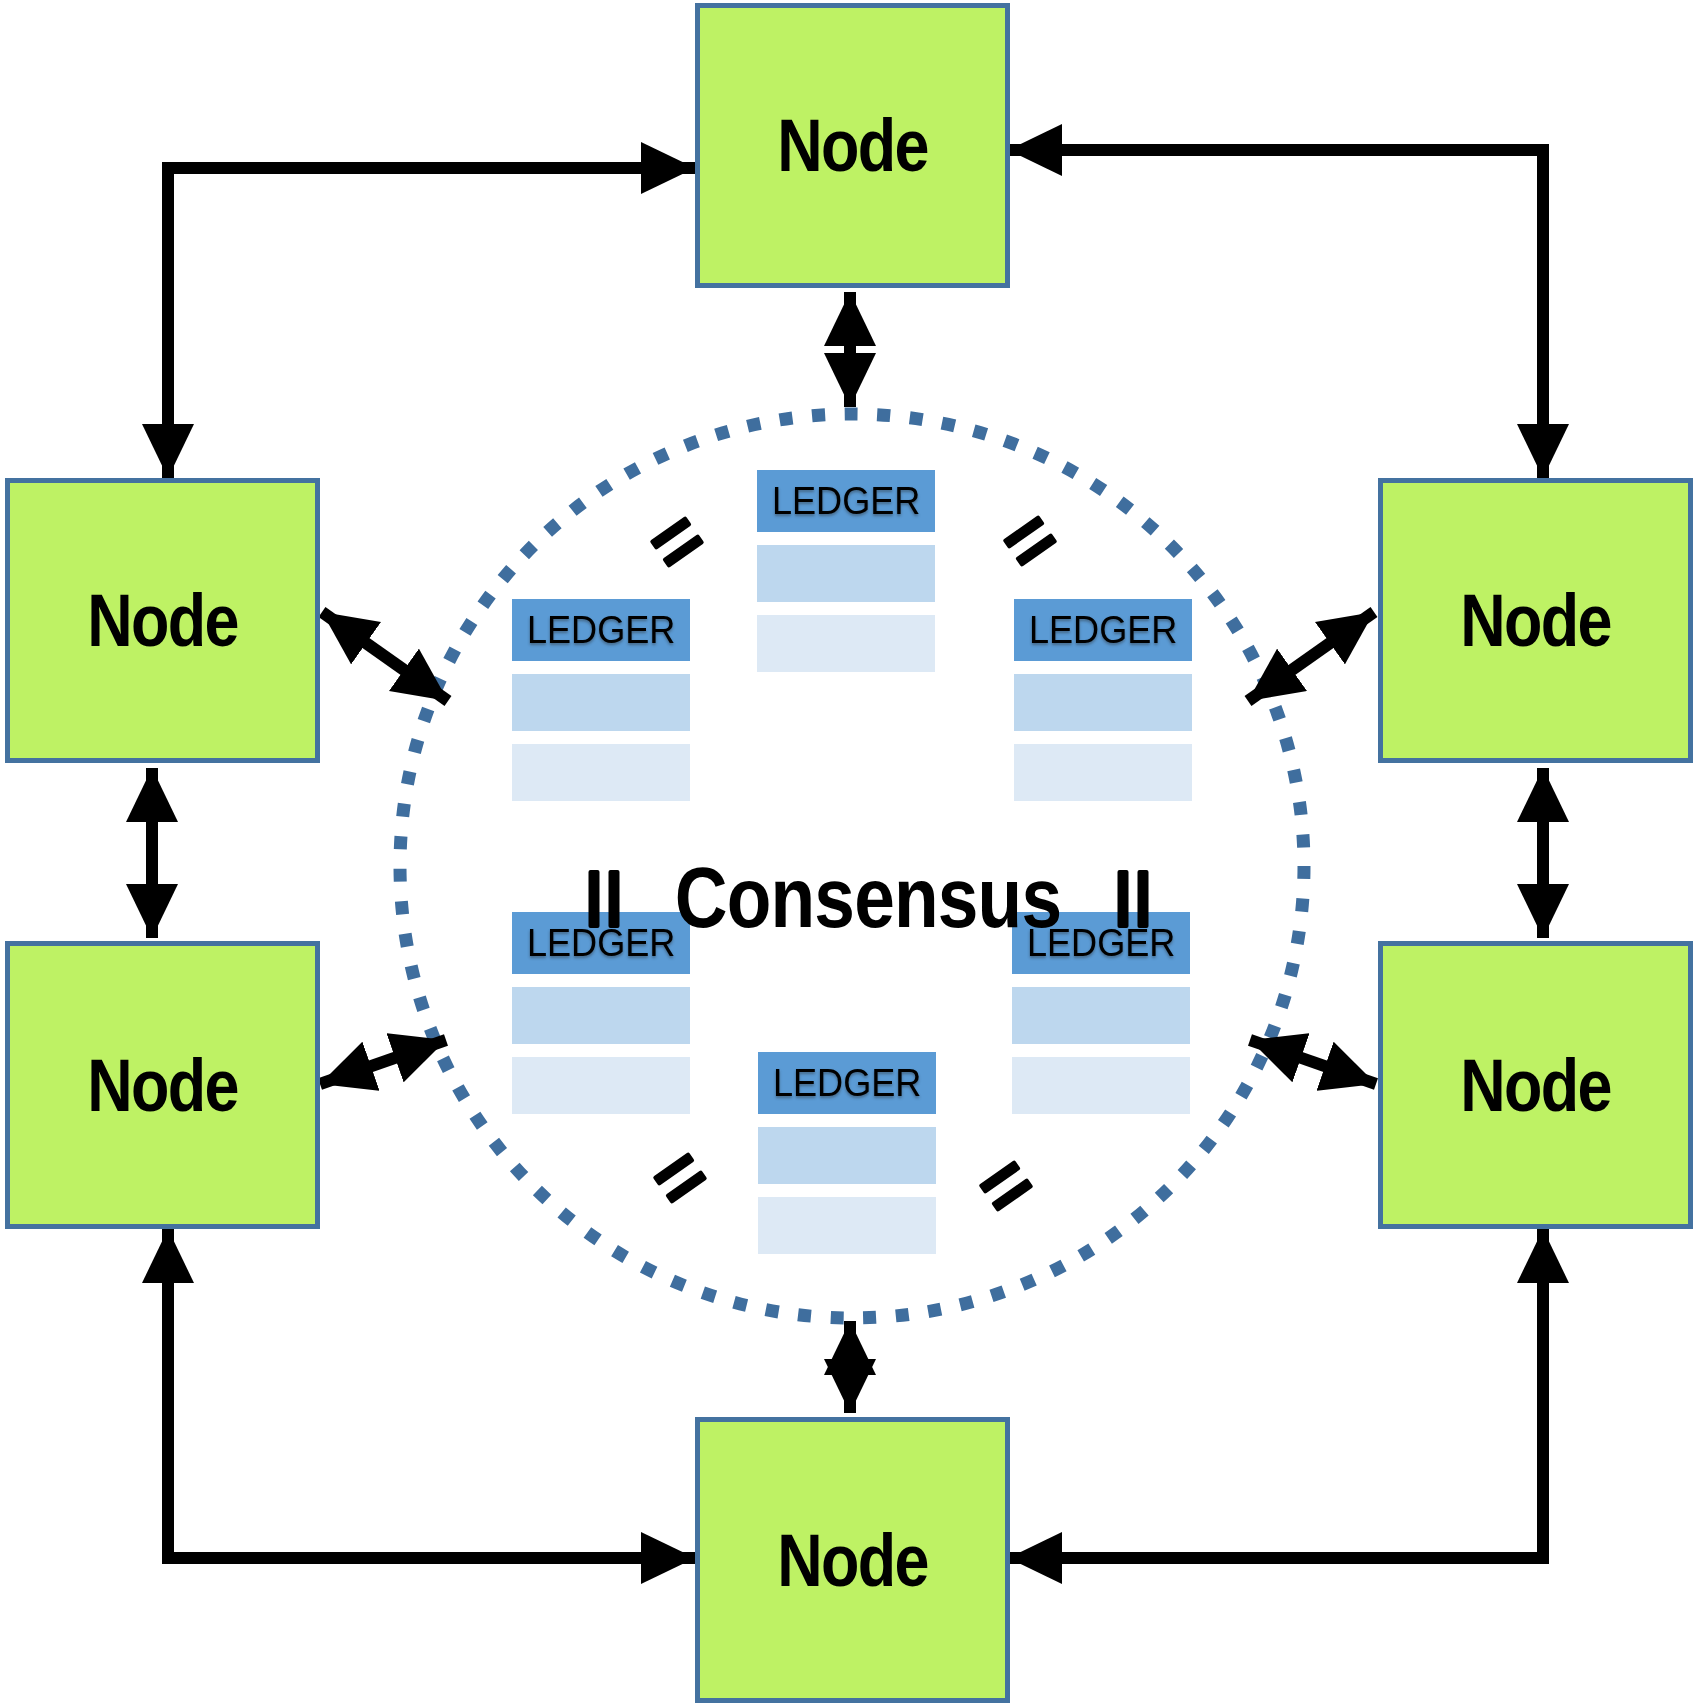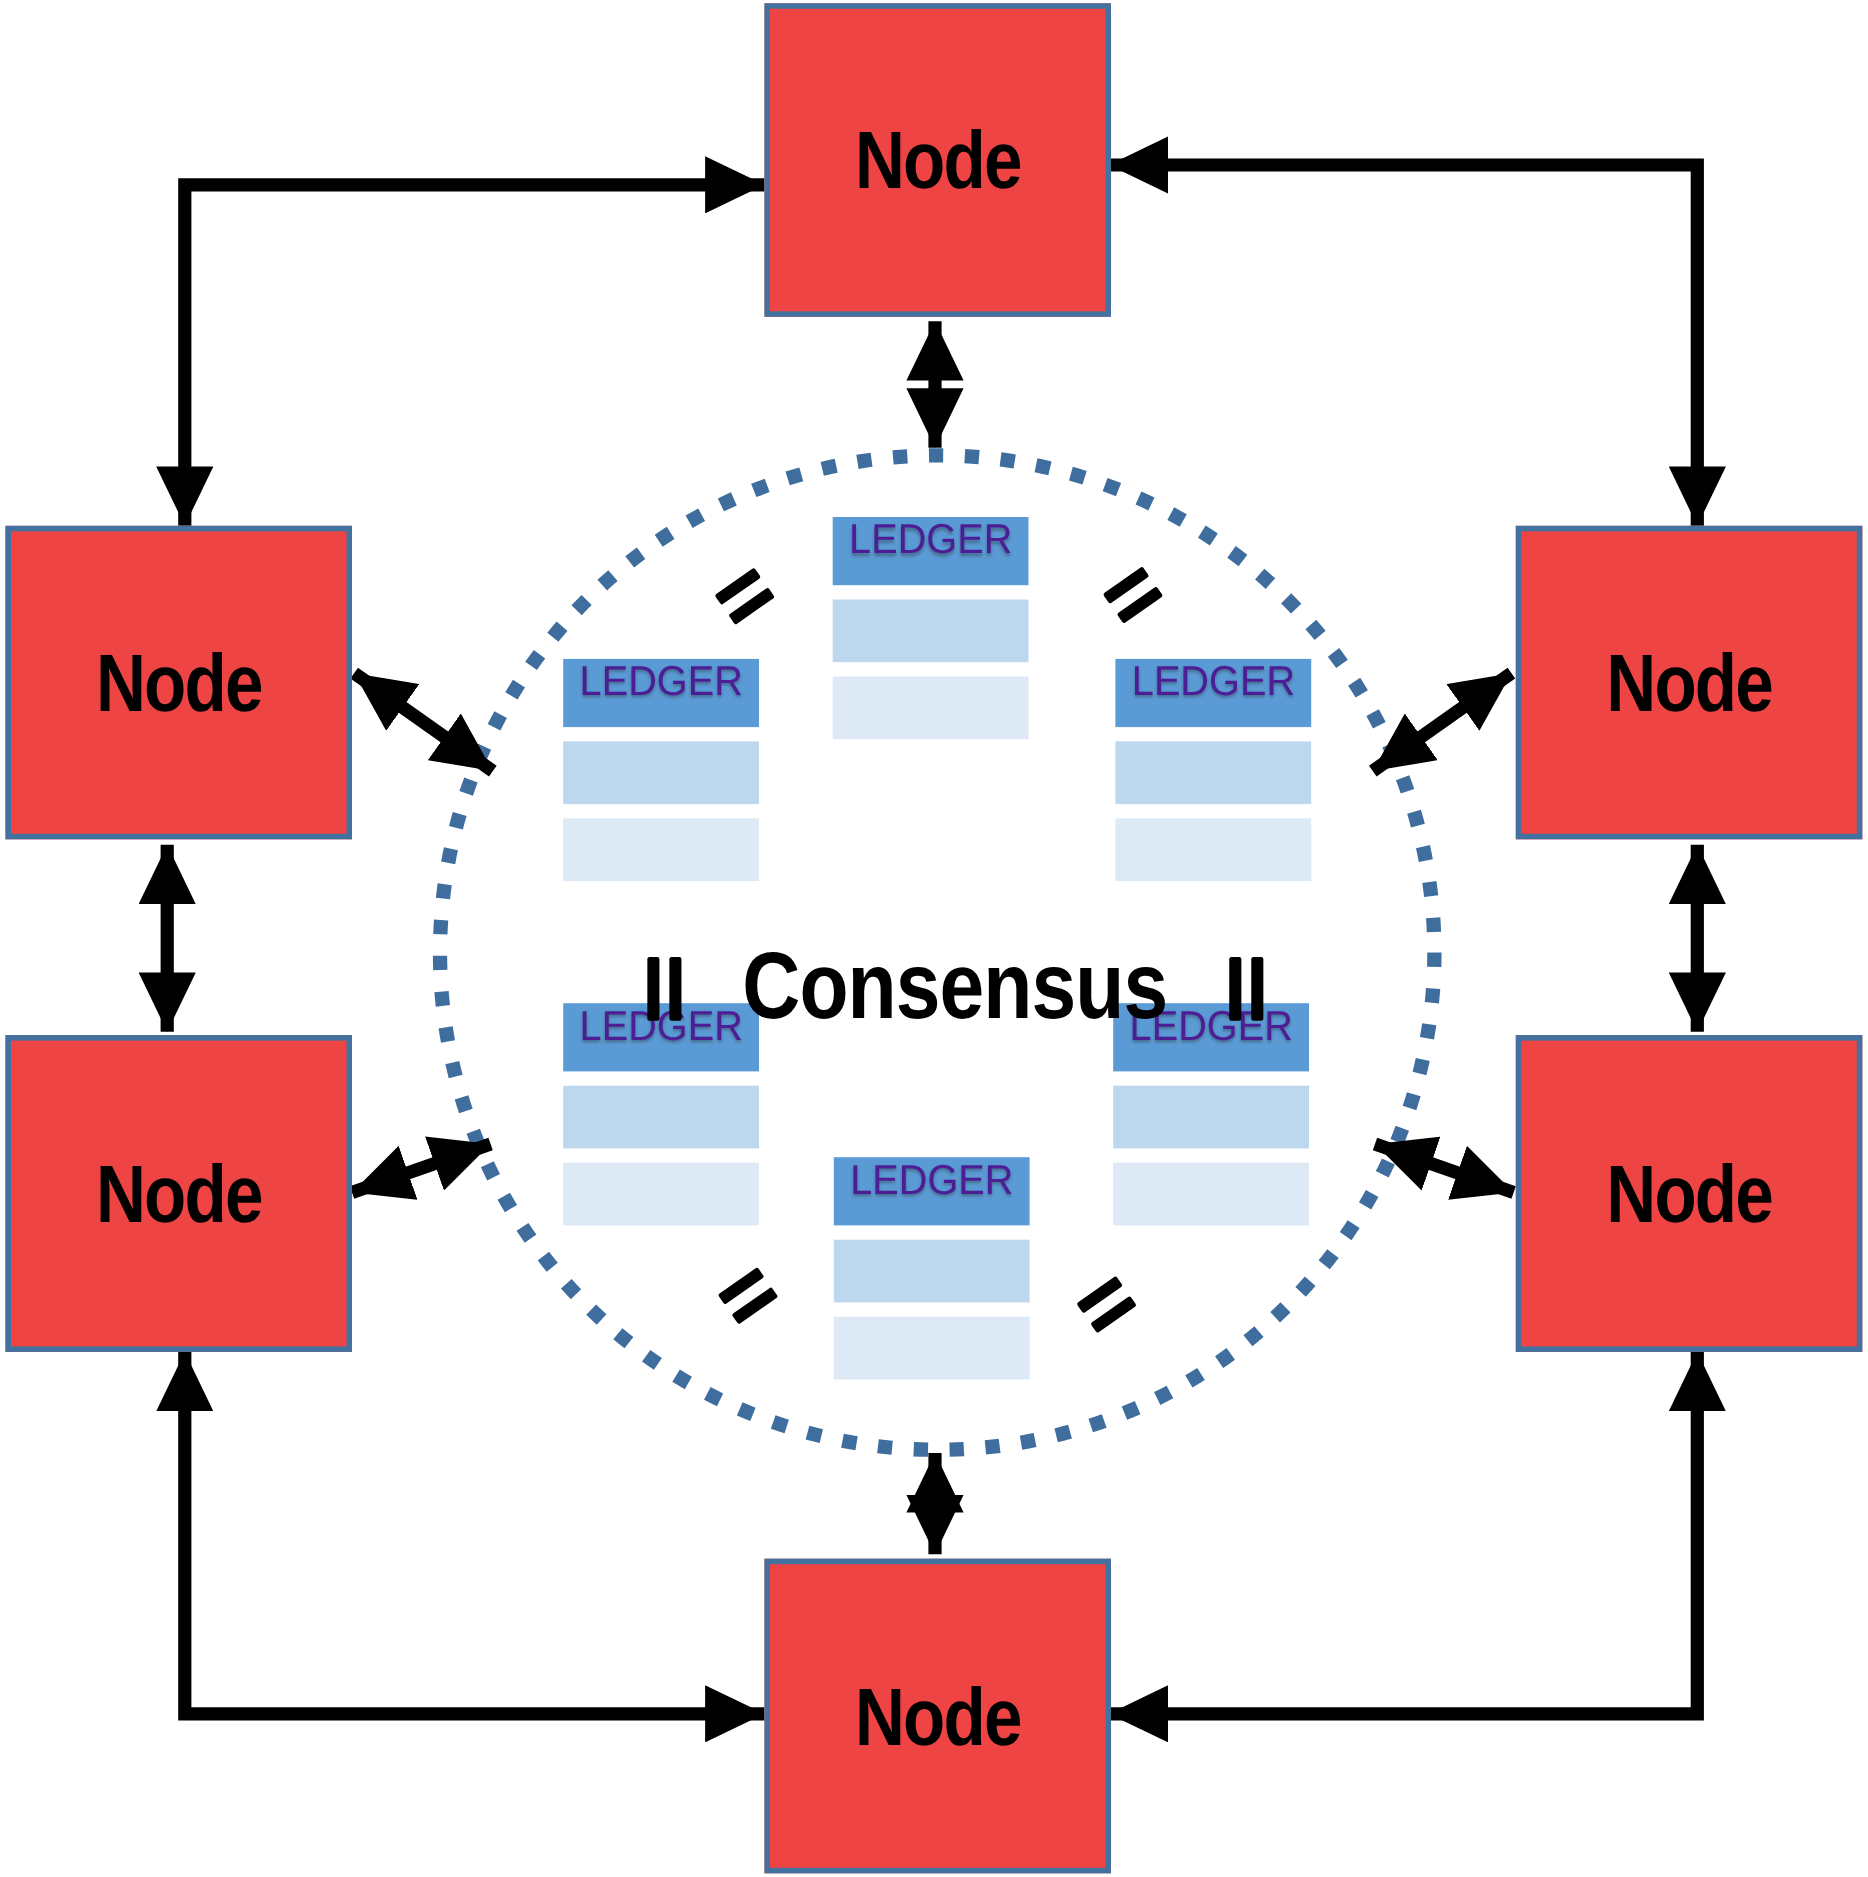--- a/index.html
+++ b/index.html
@@ -10,35 +10,35 @@
     font-family:"Liberation Sans", sans-serif;
     overflow:hidden;
   }
   .layer{ position:absolute; left:0; top:0; width:1698px; height:1706px; }
 
   
   .node{
     position:absolute;
     width:315px; height:285px;
     box-sizing:border-box;
-    background:#ef4444;
+    background:#bef264;
     border:5px solid #4472a0;
     display:flex; align-items:center; justify-content:center;
   }
   .node .lbl{
     font-size:74px; font-weight:700; color:#000;
     transform:scaleX(.85); letter-spacing:-2px; white-space:nowrap;
   }
 
   
   .ledger{ position:absolute; width:178px; }
   .ledger .hdr{
     height:62px; background:#5b9bd5;
-    display:flex; align-items:flex-start; justify-content:center;
-    color:#4c1d95; font-size:38px; font-weight:400;
+    display:flex; align-items:center; justify-content:center;
+    color:#000000; font-size:38px; font-weight:400;
     text-shadow:0 2px 3px rgba(40,40,40,.45);
     margin-bottom:13px;
   }
   .ledger .hdr span{ transform:scaleX(.95); white-space:nowrap; }
   .ledger .row{ height:57px; margin-bottom:13px; }
   .ledger .r1{ background:#bdd7ee; }
   .ledger .r2{ background:#dde9f5; }
 
   
   .consensus{

